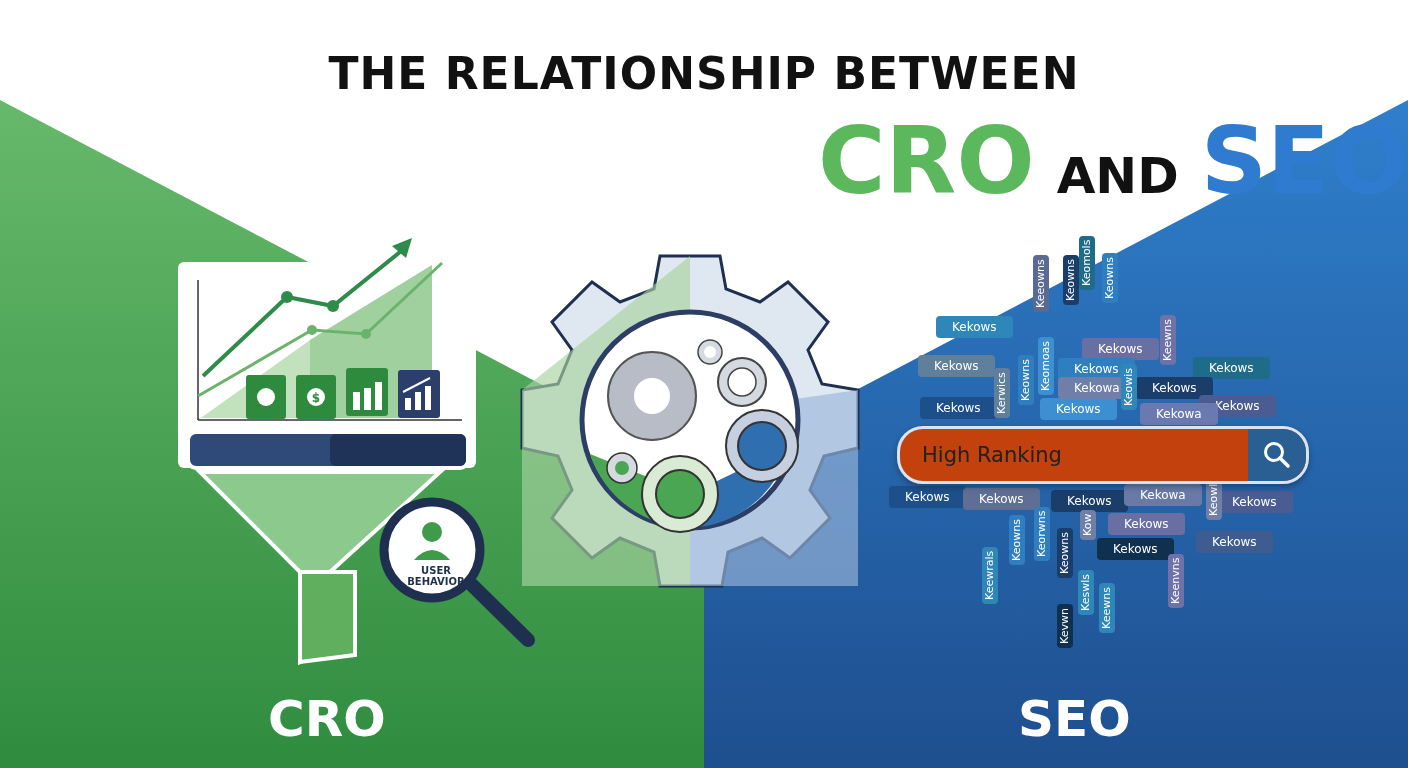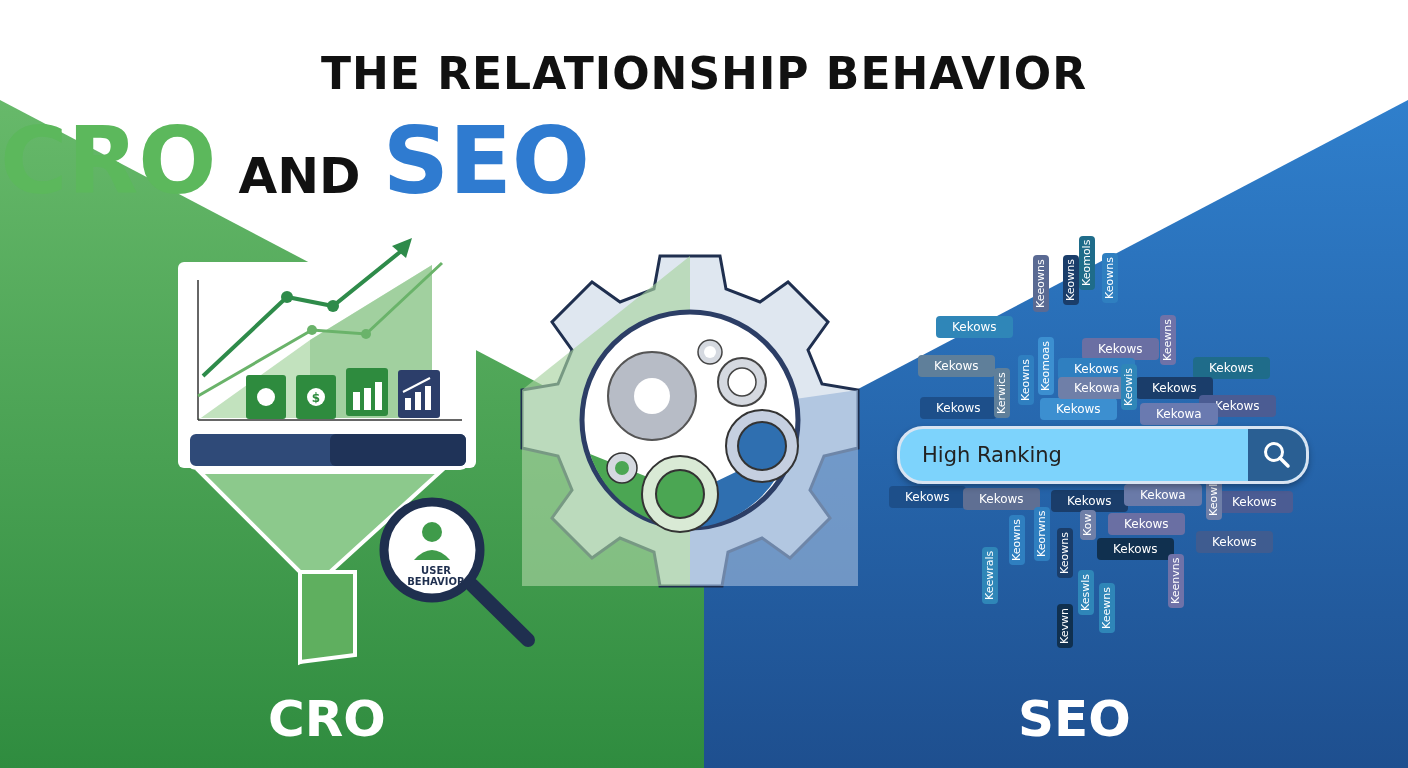--- a/index.html
+++ b/index.html
@@ -1,27 +1,27 @@
 <!DOCTYPE html>
 <html><head>
 <meta charset="utf-8">
 <style>
   html, body { margin: 0; padding: 0; }
   body { width: 1408px; height: 768px; overflow: hidden; position: relative; background: #ffffff; font-family: "DejaVu Sans", "Liberation Sans", sans-serif; }
   .canvas { position: absolute; left: 0; top: 0; width: 1408px; height: 768px; }
   .bg-svg { position: absolute; left: 0; top: 0; }
   .title-1 { position: absolute; left: 0; width: 1408px; top: 48px; text-align: center; font-weight: bold; font-size: 44px; letter-spacing: 1px; color: #111111; }
-  .title-2 { position: absolute; left: 0; width: 1408px; top: 108px; text-align: left; font-weight: bold; white-space: nowrap; }
+  .title-2 { position: absolute; left: 0; width: 1408px; top: 108px; text-align: right; font-weight: bold; white-space: nowrap; }
   .title-2 .cro { font-size: 92px; color: #5cb85c; }
   .title-2 .and { font-size: 50px; color: #111111; margin: 0 22px; }
   .title-2 .seo { font-size: 92px; color: #2f7bd0; }
   .section-label { position: absolute; top: 690px; font-weight: bold; font-size: 50px; color: #ffffff; }
   .kw { position: absolute; white-space: nowrap; font-family: "DejaVu Sans", sans-serif; font-size: 12px; color: #ffffff; padding: 2px 16px; border-radius: 4px; line-height: 18px; }
   .kw.v { transform-origin: left top; transform: rotate(-90deg); font-size: 11px; padding: 1px 4px; line-height: 14px; }
-  .search { position: absolute; left: 897px; top: 426px; width: 406px; height: 52px; border: 3px solid #d8e4f2; border-radius: 26px; background: #7dd3fc; box-shadow: 0 3px 6px rgba(0,0,0,0.3); overflow: hidden; }
+  .search { position: absolute; left: 897px; top: 426px; width: 406px; height: 52px; border: 3px solid #d8e4f2; border-radius: 26px; background: #c2410c; box-shadow: 0 3px 6px rgba(0,0,0,0.3); overflow: hidden; }
   .search-input { position: absolute; left: 0; top: 0; width: 345px; height: 52px; border: none; outline: none; background: transparent; padding: 0 0 0 22px; font-family: "DejaVu Sans", sans-serif; font-size: 21px; color: #222222; box-sizing: border-box; }
   .search-btn { position: absolute; right: 0; top: 0; width: 58px; height: 52px; background: #2a5f93; display: flex; align-items: center; justify-content: center; cursor: pointer; }
   .ub-text { position: absolute; left: 396px; top: 565px; width: 80px; text-align: center; font-size: 10px; font-weight: bold; color: #1f2f4f; }
 </style>
 </head>
 <body>
 
 <div class="canvas">
 
   <svg class="bg-svg" width="1408" height="768" viewBox="0 0 1408 768">
@@ -104,21 +104,21 @@
       <circle cx="20" cy="-82" r="6" fill="#ffffff"></circle>
       <circle cx="72" cy="12" r="36" fill="#c5cfe0" stroke="#333" stroke-width="2"></circle>
       <circle cx="72" cy="12" r="24" fill="#2f6fb0" stroke="#333" stroke-width="2"></circle>
       <circle cx="-10" cy="60" r="38" fill="#d9ead5" stroke="#333" stroke-width="2"></circle>
       <circle cx="-10" cy="60" r="24" fill="#4ba653" stroke="#333" stroke-width="2"></circle>
       <circle cx="-68" cy="34" r="15" fill="#d5d9e0" stroke="#333" stroke-width="1.5"></circle>
       <circle cx="-68" cy="34" r="7" fill="#4ba653"></circle>
     </g>
   </svg>
 
-  <div class="title-1">THE RELATIONSHIP BEHAVIOR</div>
+  <div class="title-1">THE RELATIONSHIP BETWEEN</div>
   <div class="title-2">
     <span class="cro">CRO</span><span class="and">AND</span><span class="seo">SEO</span>
   </div>
 
   <div class="ub-text">USER BEHAVIOR</div>
 
   <div id="kw-layer">
       <span class="kw" style="left: 936px; top: 316px; background: rgb(47, 134, 184);">Kekows</span>
       <span class="kw" style="left: 918px; top: 355px; background: rgb(95, 127, 154);">Kekows</span>
       <span class="kw" style="left: 1082px; top: 338px; background: rgb(106, 111, 163);">Kekows</span>

